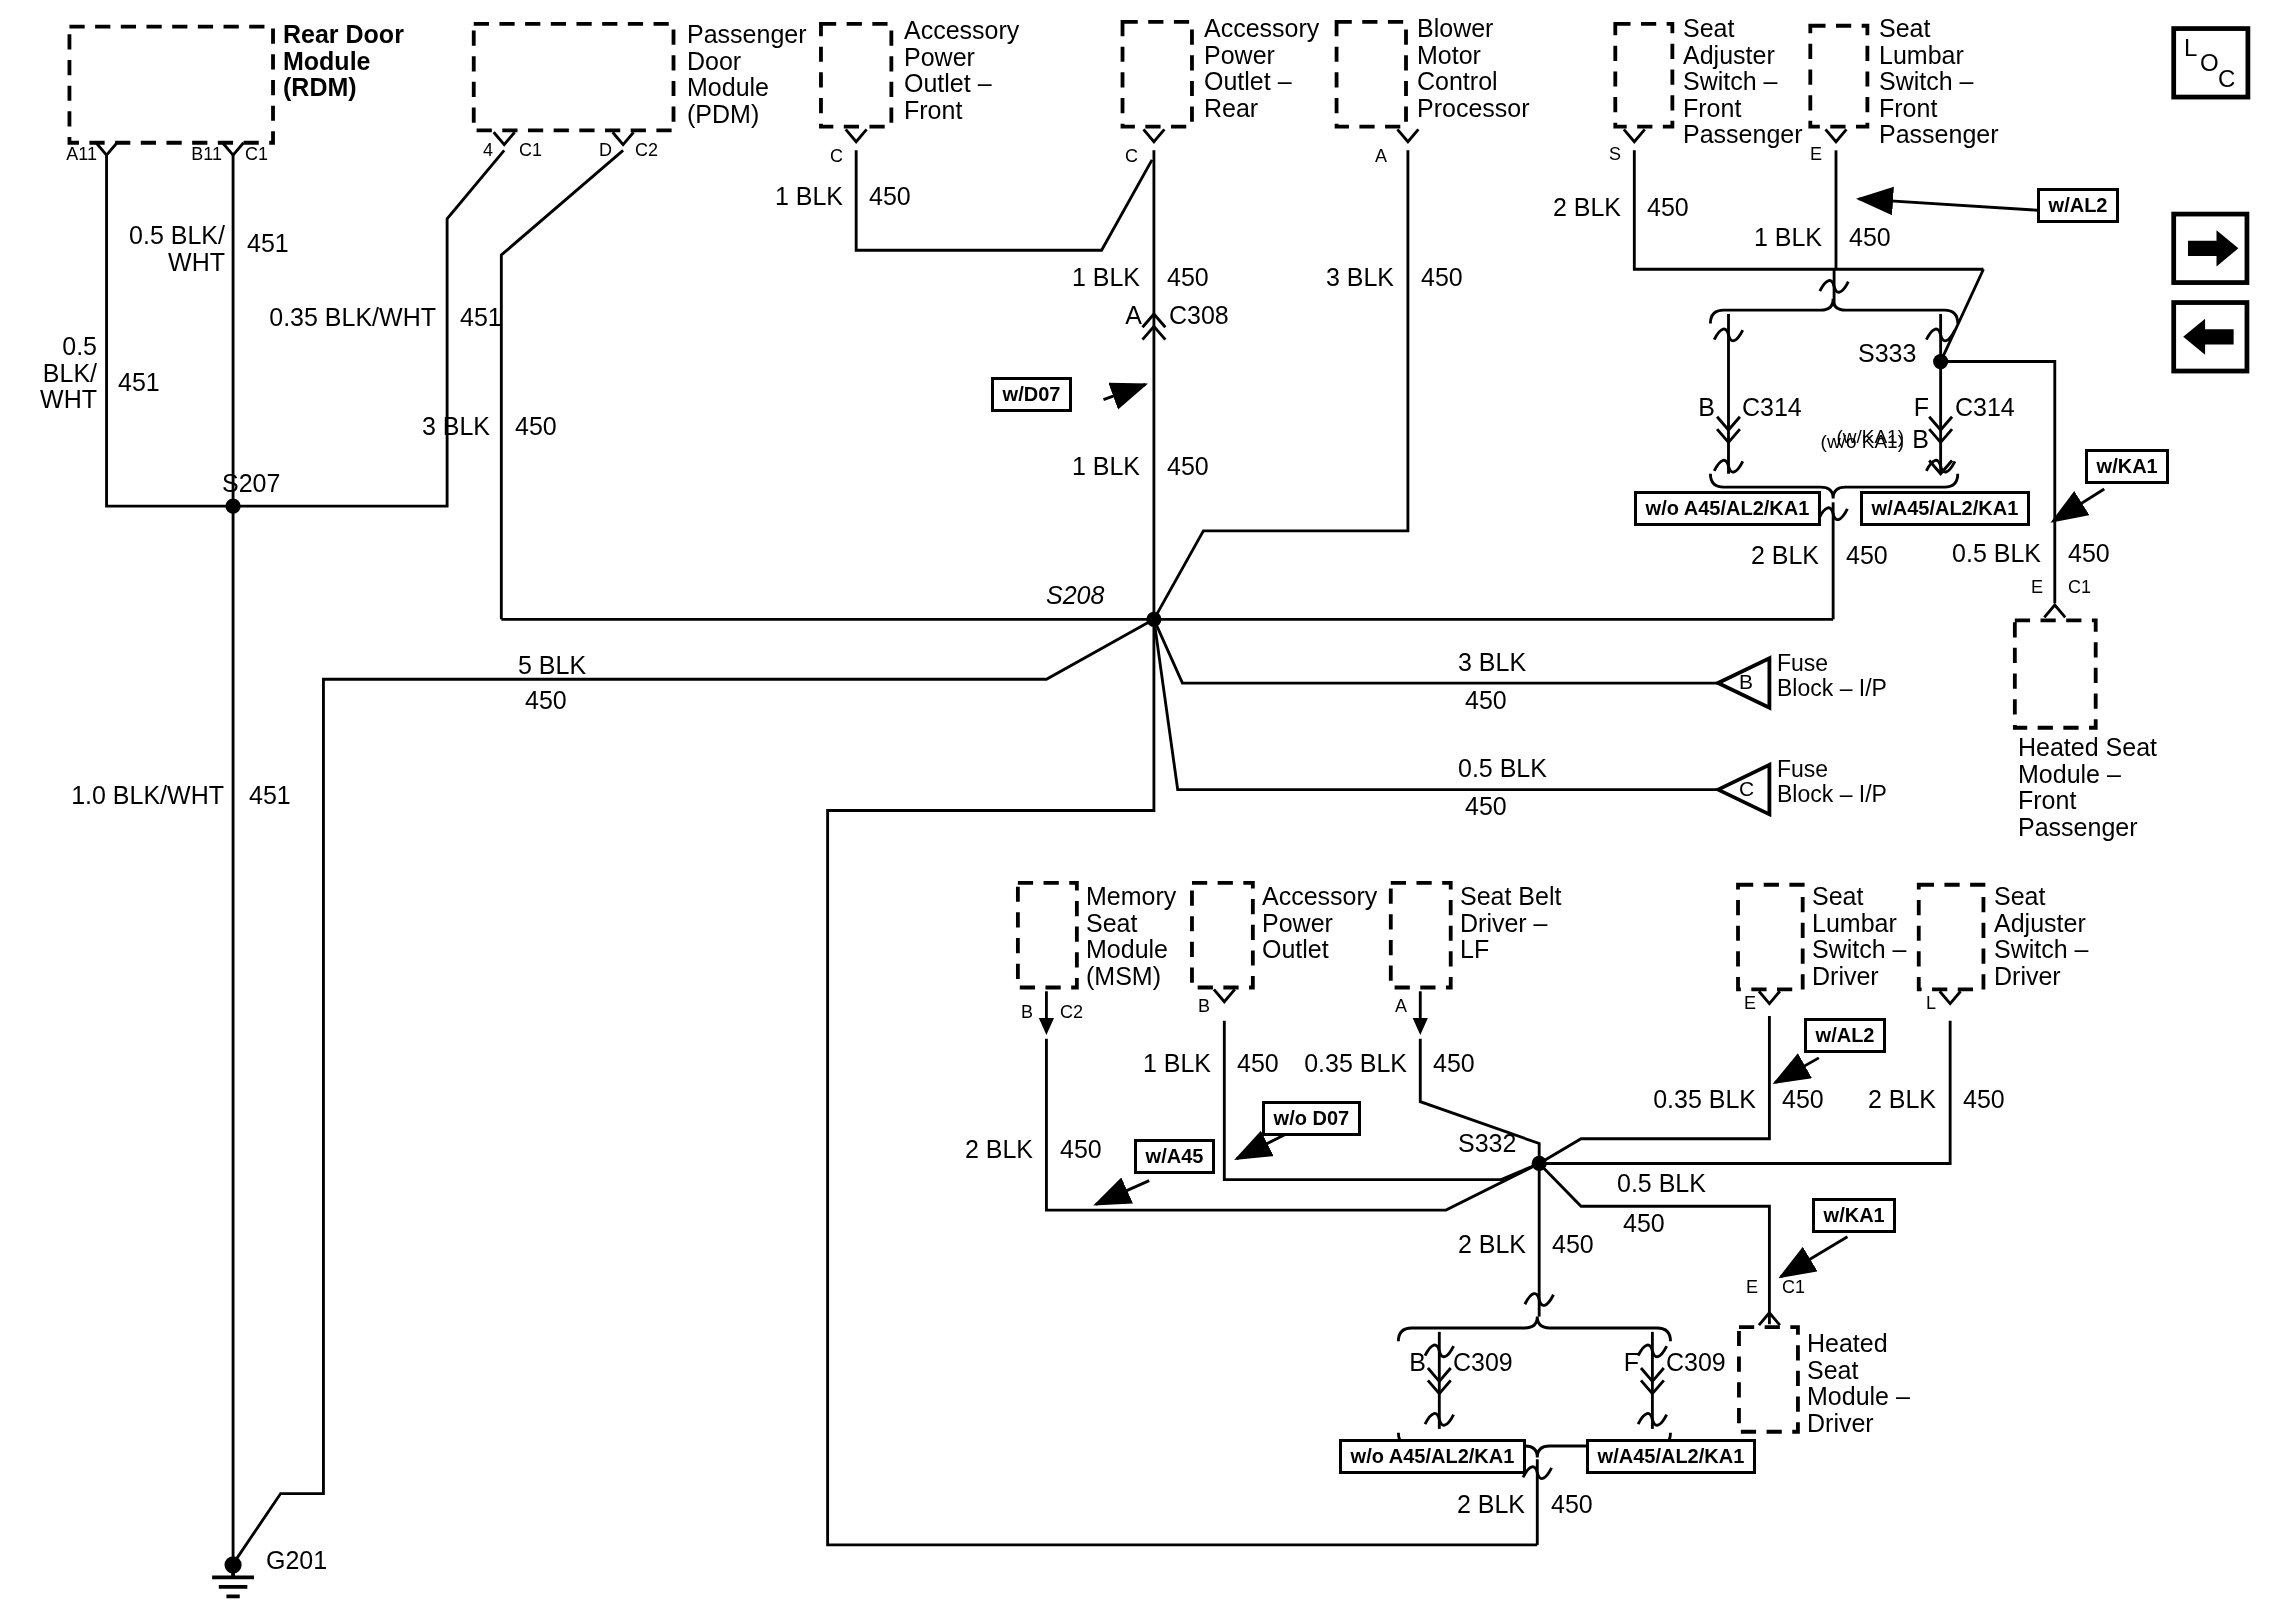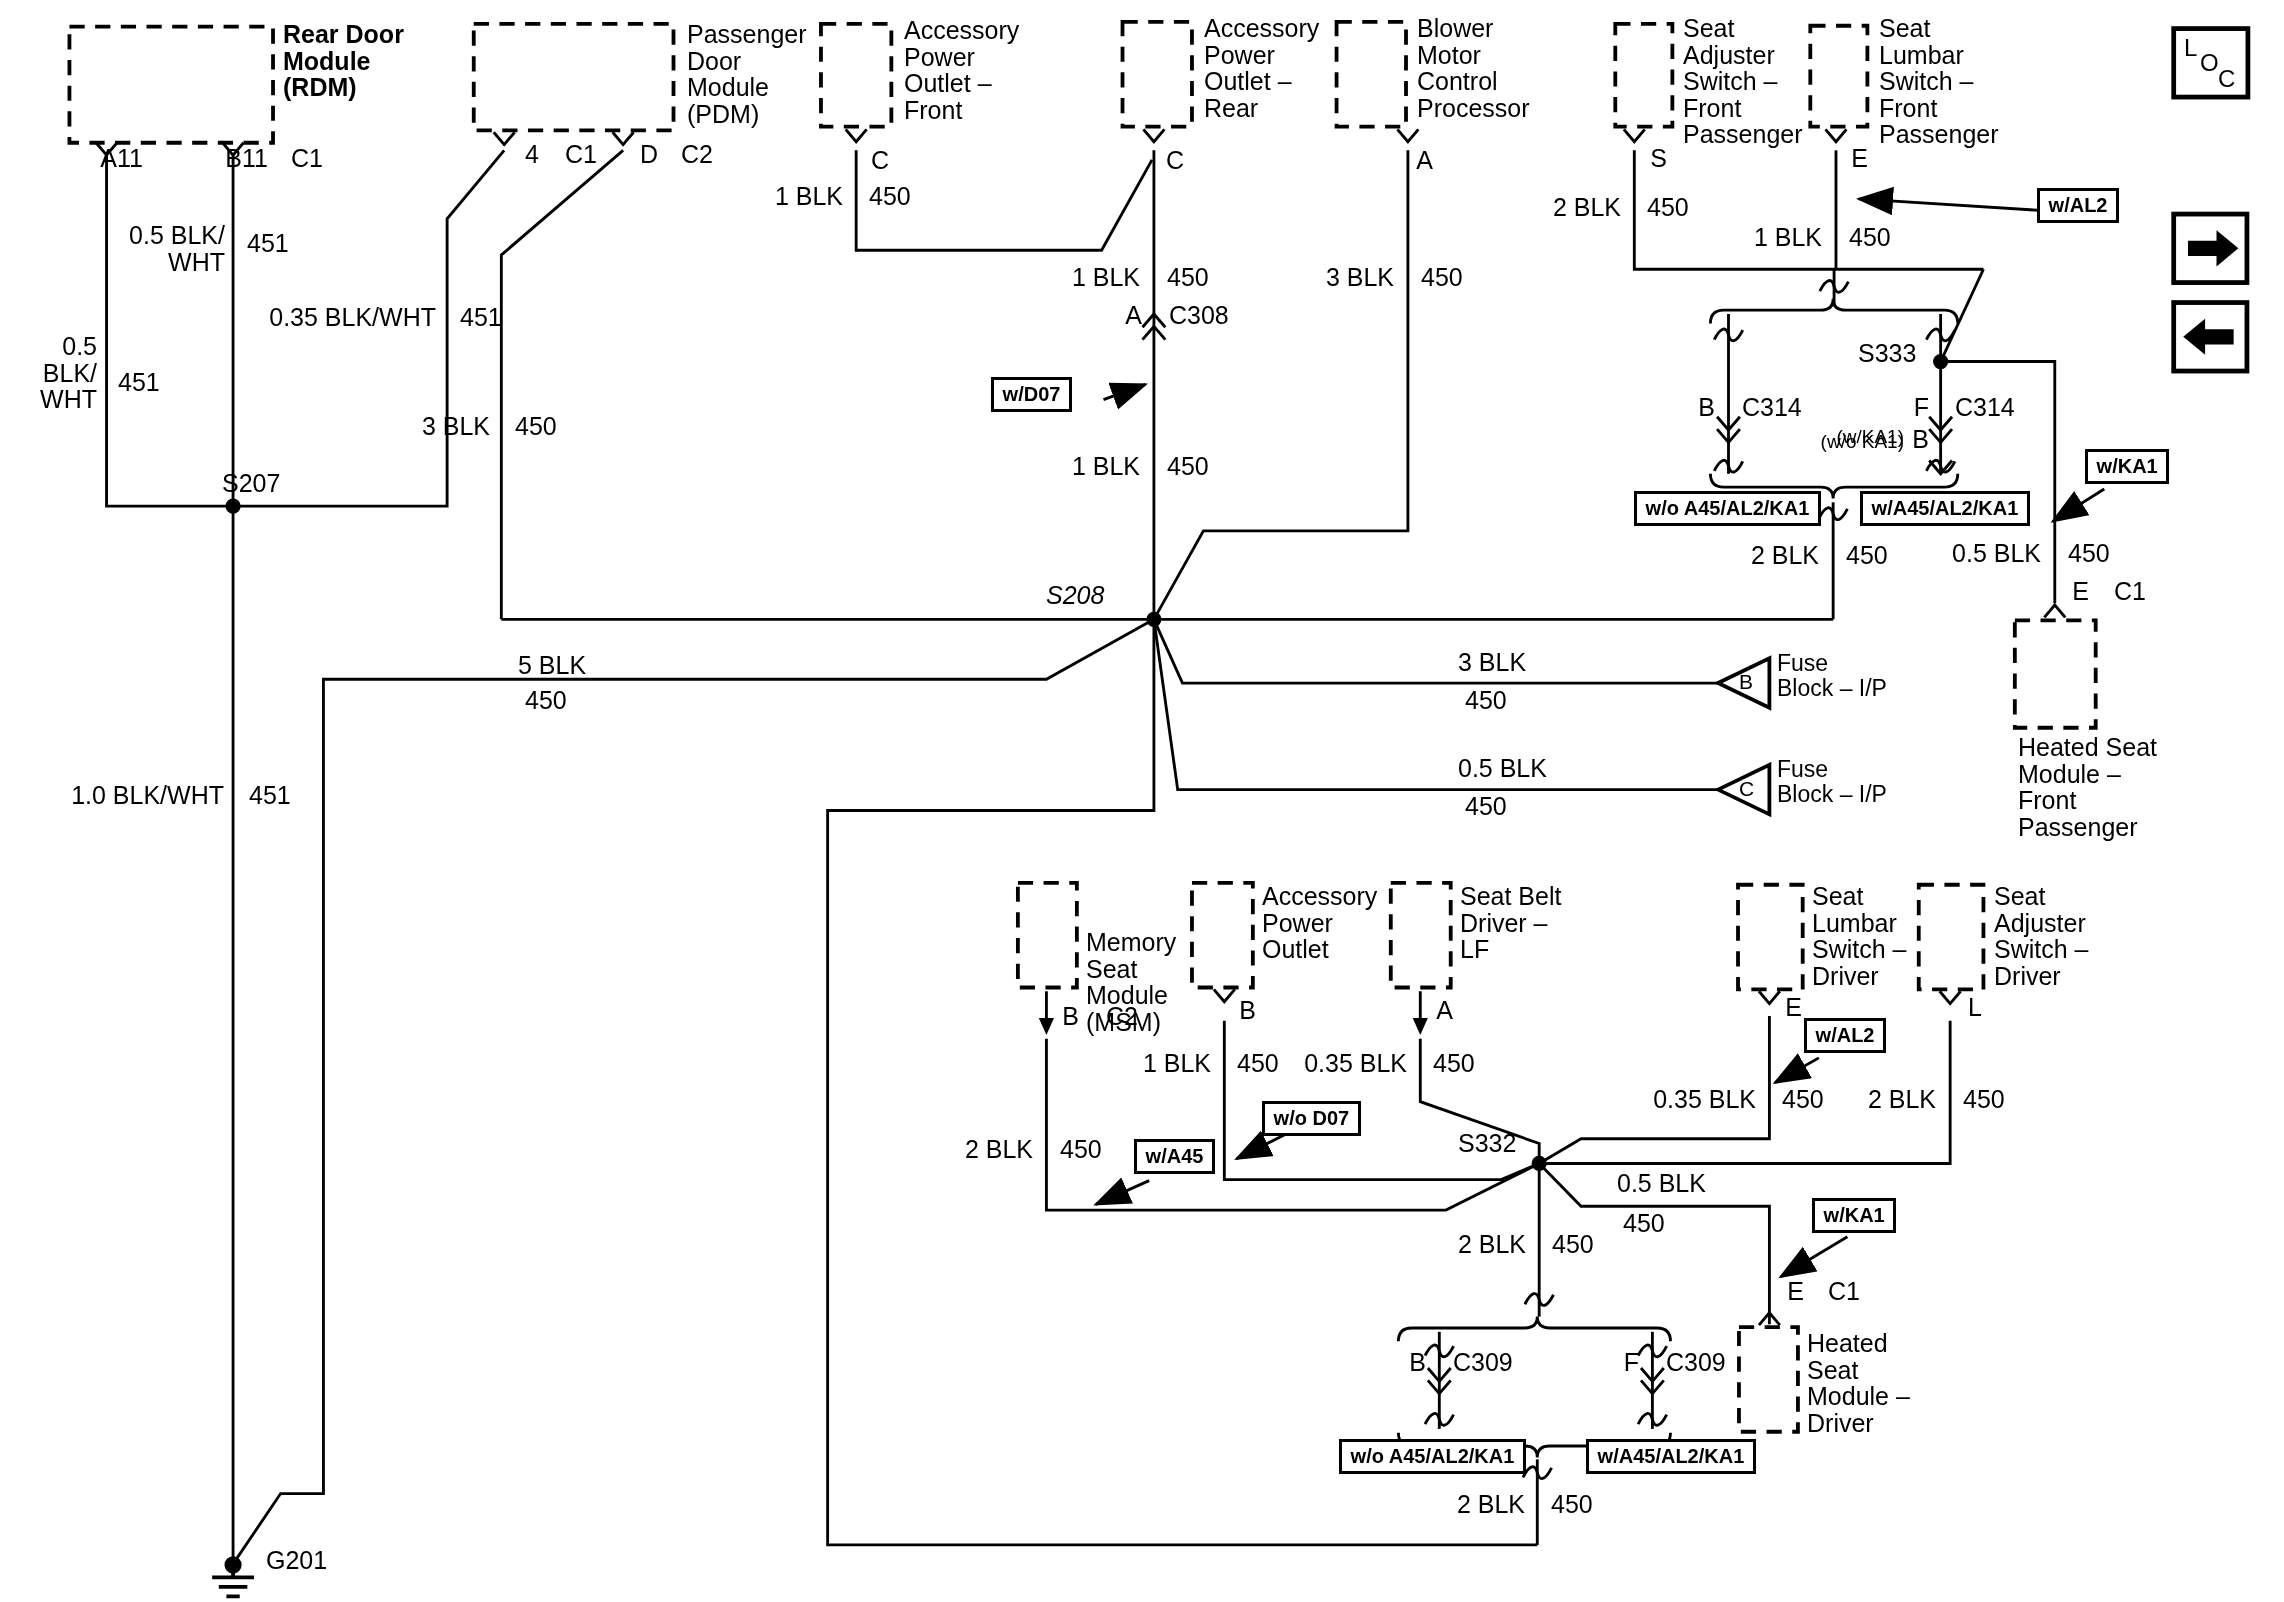--- a/index.html
+++ b/index.html
@@ -3,21 +3,21 @@
 <meta charset="utf-8">
 <style>
   html,body{margin:0;padding:0;background:#fff;}
   #stage{position:relative;width:2285px;height:1603px;background:#ffffff;
          font-family:"Liberation Sans", sans-serif;color:#000;overflow:hidden;}
   svg.wires{position:absolute;left:0;top:0;}
   .lbl{position:absolute;font-size:25px;line-height:1.06;white-space:pre-line;
        color:#000;letter-spacing:0;}
   .lbl.r{transform:translateX(-100%);text-align:right;}
   .lbl.small{font-size:19px;}
-  .lbl.pin{font-size:25px;margin-left:46px;}
+  .lbl.pin{font-size:18px;}
   .optbox{position:absolute;border:3.8px solid #000;background:#fff;
           font-size:20px;font-weight:700;padding:2.9px 8.6px;white-space:nowrap;}
   .fuselbl{position:absolute;font-size:23px;line-height:1.08;white-space:pre-line;}
   .icon-letter{position:absolute;font-size:24px;font-weight:400;}
 </style>
 </head>
 <body>
 
 <div id="stage">
 
@@ -201,21 +201,21 @@
   <div class="lbl" style="left: 1683px; top: 15px; position: absolute;">Seat
 Adjuster
 Switch –
 Front
 Passenger</div>
   <div class="lbl" style="left: 1879px; top: 15px; position: absolute;">Seat
 Lumbar
 Switch –
 Front
 Passenger</div>
-  <div class="lbl" style="left: 1086px; top: 883px; position: absolute; margin-top: 46px;">Memory
+  <div class="lbl" style="left: 1086px; top: 883px; position: absolute;">Memory
 Seat
 Module
 (MSM)</div>
   <div class="lbl" style="left: 1262px; top: 883px; position: absolute;">Accessory
 Power
 Outlet</div>
   <div class="lbl" style="left: 1460px; top: 883px; position: absolute;">Seat Belt
 Driver –
 LF</div>
   <div class="lbl" style="left: 1812px; top: 883px; position: absolute;">Seat

